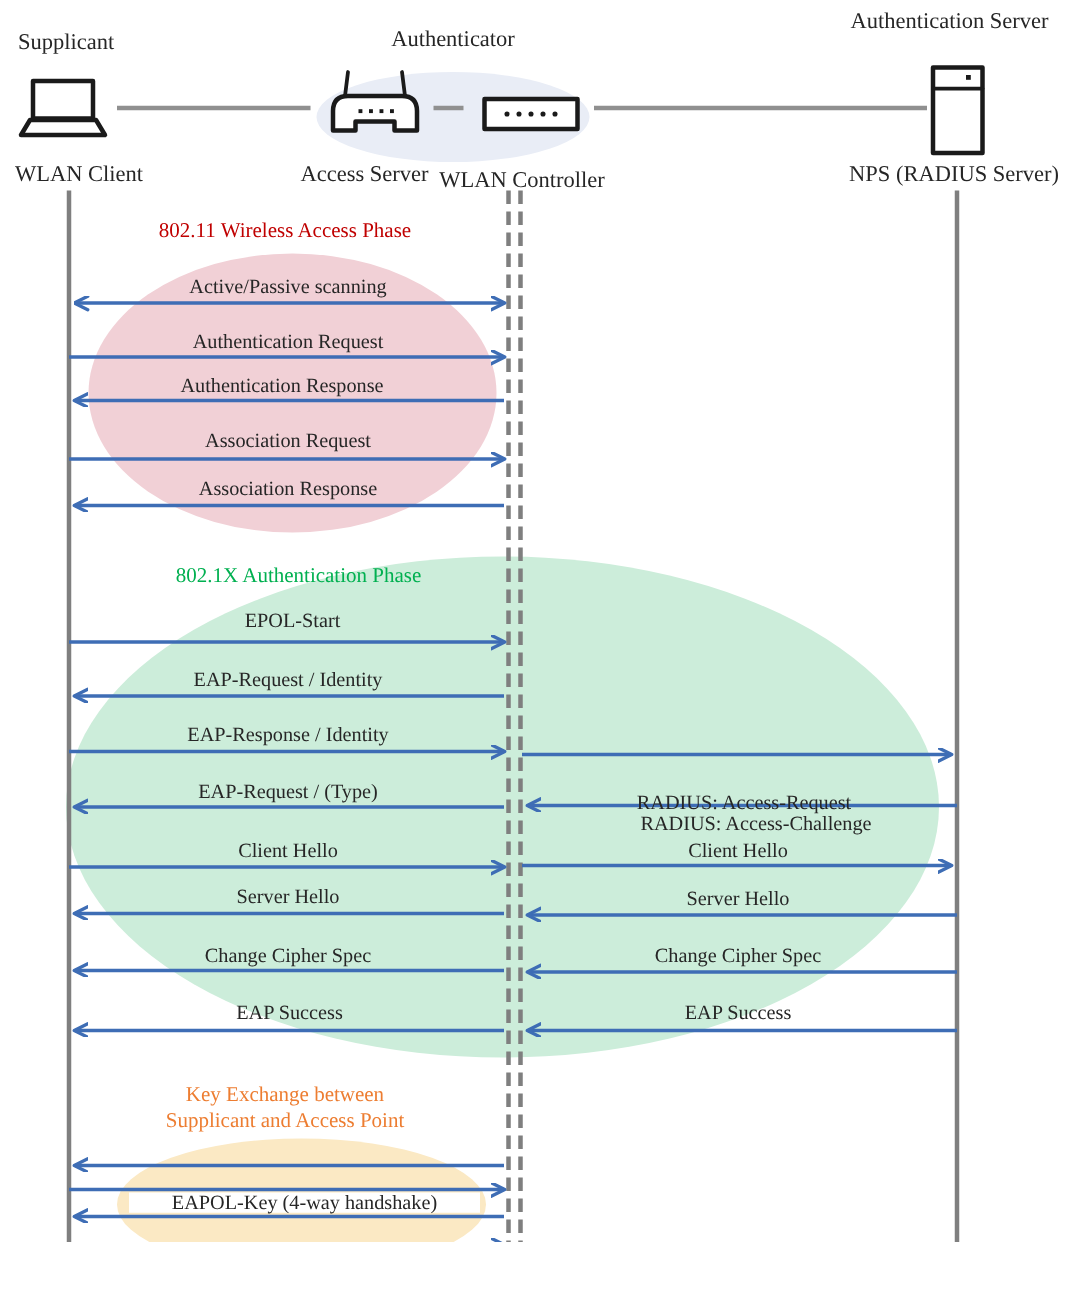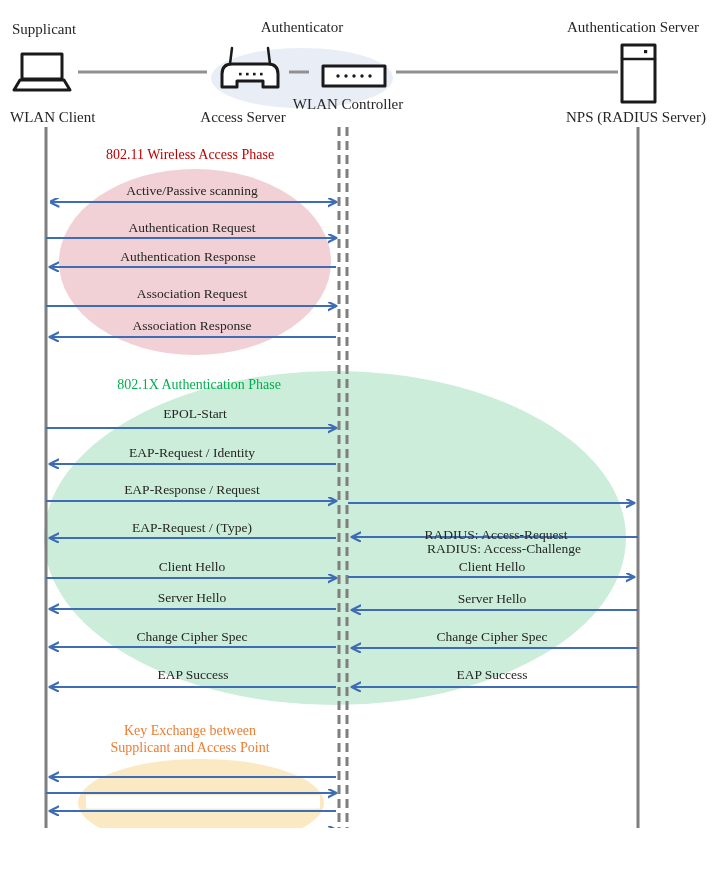--- a/index.html
+++ b/index.html
@@ -114,47 +114,48 @@
       <line class="arrow" x1="638" y1="537" x2="352" y2="537" marker-end="url(#ahE)"></line>
       <line class="arrow" x1="348" y1="577" x2="634" y2="577" marker-end="url(#ahE)"></line>
       <line class="arrow" x1="638" y1="610" x2="352" y2="610" marker-end="url(#ahE)"></line>
       <line class="arrow" x1="638" y1="648" x2="352" y2="648" marker-end="url(#ahE)"></line>
       <line class="arrow" x1="638" y1="687" x2="352" y2="687" marker-end="url(#ahE)"></line>
     </g>
   </svg>
 
   <div class="lbl-left actor" style="left:12px; top:29px;">Supplicant</div>
   <div class="lbl actor" style="left:302px; top:27px;">Authenticator</div>
-  <div class="lbl actor" style="left:633px; top:27px;">Authentication Server</div>
+  <div class="lbl actor" style="left:633px; top:15px;">Authentication Server</div>
 
   <div class="lbl-left actor" style="left:10px; top:117px;">WLAN Client</div>
   <div class="lbl actor" style="left:243px; top:117px;">Access Server</div>
-  <div class="lbl actor" style="left:348px; top:104px;">WLAN Controller</div>
+  <div class="lbl actor" style="left:348px; top:121px;">WLAN Controller</div>
   <div class="lbl actor" style="left:636px; top:117px;">NPS (RADIUS Server)</div>
 
   <div class="lbl t1" style="left:190px; top:155px;text-align:center;">802.11 Wireless Access Phase</div>
   <div class="lbl" style="left:192px; top:191px;">Active/Passive scanning</div>
   <div class="lbl" style="left:192px; top:228px;">Authentication Request</div>
   <div class="lbl" style="left:188px; top:257px;">Authentication Response</div>
   <div class="lbl" style="left:192px; top:294px;">Association Request</div>
   <div class="lbl" style="left:192px; top:326px;">Association Response</div>
 
   <div class="lbl t2" style="left:199px; top:385px;">802.1X Authentication Phase</div>
   <div class="lbl" style="left:195px; top:414px;">EPOL-Start</div>
   <div class="lbl" style="left:192px; top:453px;">EAP-Request / Identity</div>
-  <div class="lbl" style="left:192px; top:490px;">EAP-Response / Request</div>
+  <div class="lbl" style="left:192px; top:490px;">EAP-Response / Identity</div>
   <div class="lbl" style="left:192px; top:528px;">EAP-Request / (Type)</div>
   <div class="lbl" style="left:192px; top:567px;">Client Hello</div>
   <div class="lbl" style="left:192px; top:598px;">Server Hello</div>
   <div class="lbl" style="left:192px; top:637px;">Change Cipher Spec</div>
   <div class="lbl" style="left:193px; top:675px;">EAP Success</div>
 
   <div class="lbl" style="left:496px; top:490px;margin-top:45px;">RADIUS: Access-Request</div>
   <div class="lbl" style="left:504px; top:526px;margin-top:23px;">RADIUS: Access-Challenge</div>
   <div class="lbl" style="left:492px; top:567px;">Client Hello</div>
   <div class="lbl" style="left:492px; top:599px;">Server Hello</div>
   <div class="lbl" style="left:492px; top:637px;">Change Cipher Spec</div>
   <div class="lbl" style="left:492px; top:675px;">EAP Success</div>
 
   <div class="lbl t3" style="left:190px; top:731px;">Key Exchange between</div>
   <div class="lbl t3" style="left:190px; top:748px;">Supplicant and Access Point</div>
+  <div class="lbl" style="left:203px; top:802px;">EAPOL-Key (4-way handshake)</div>
 
 </div>
 
 </body></html>

